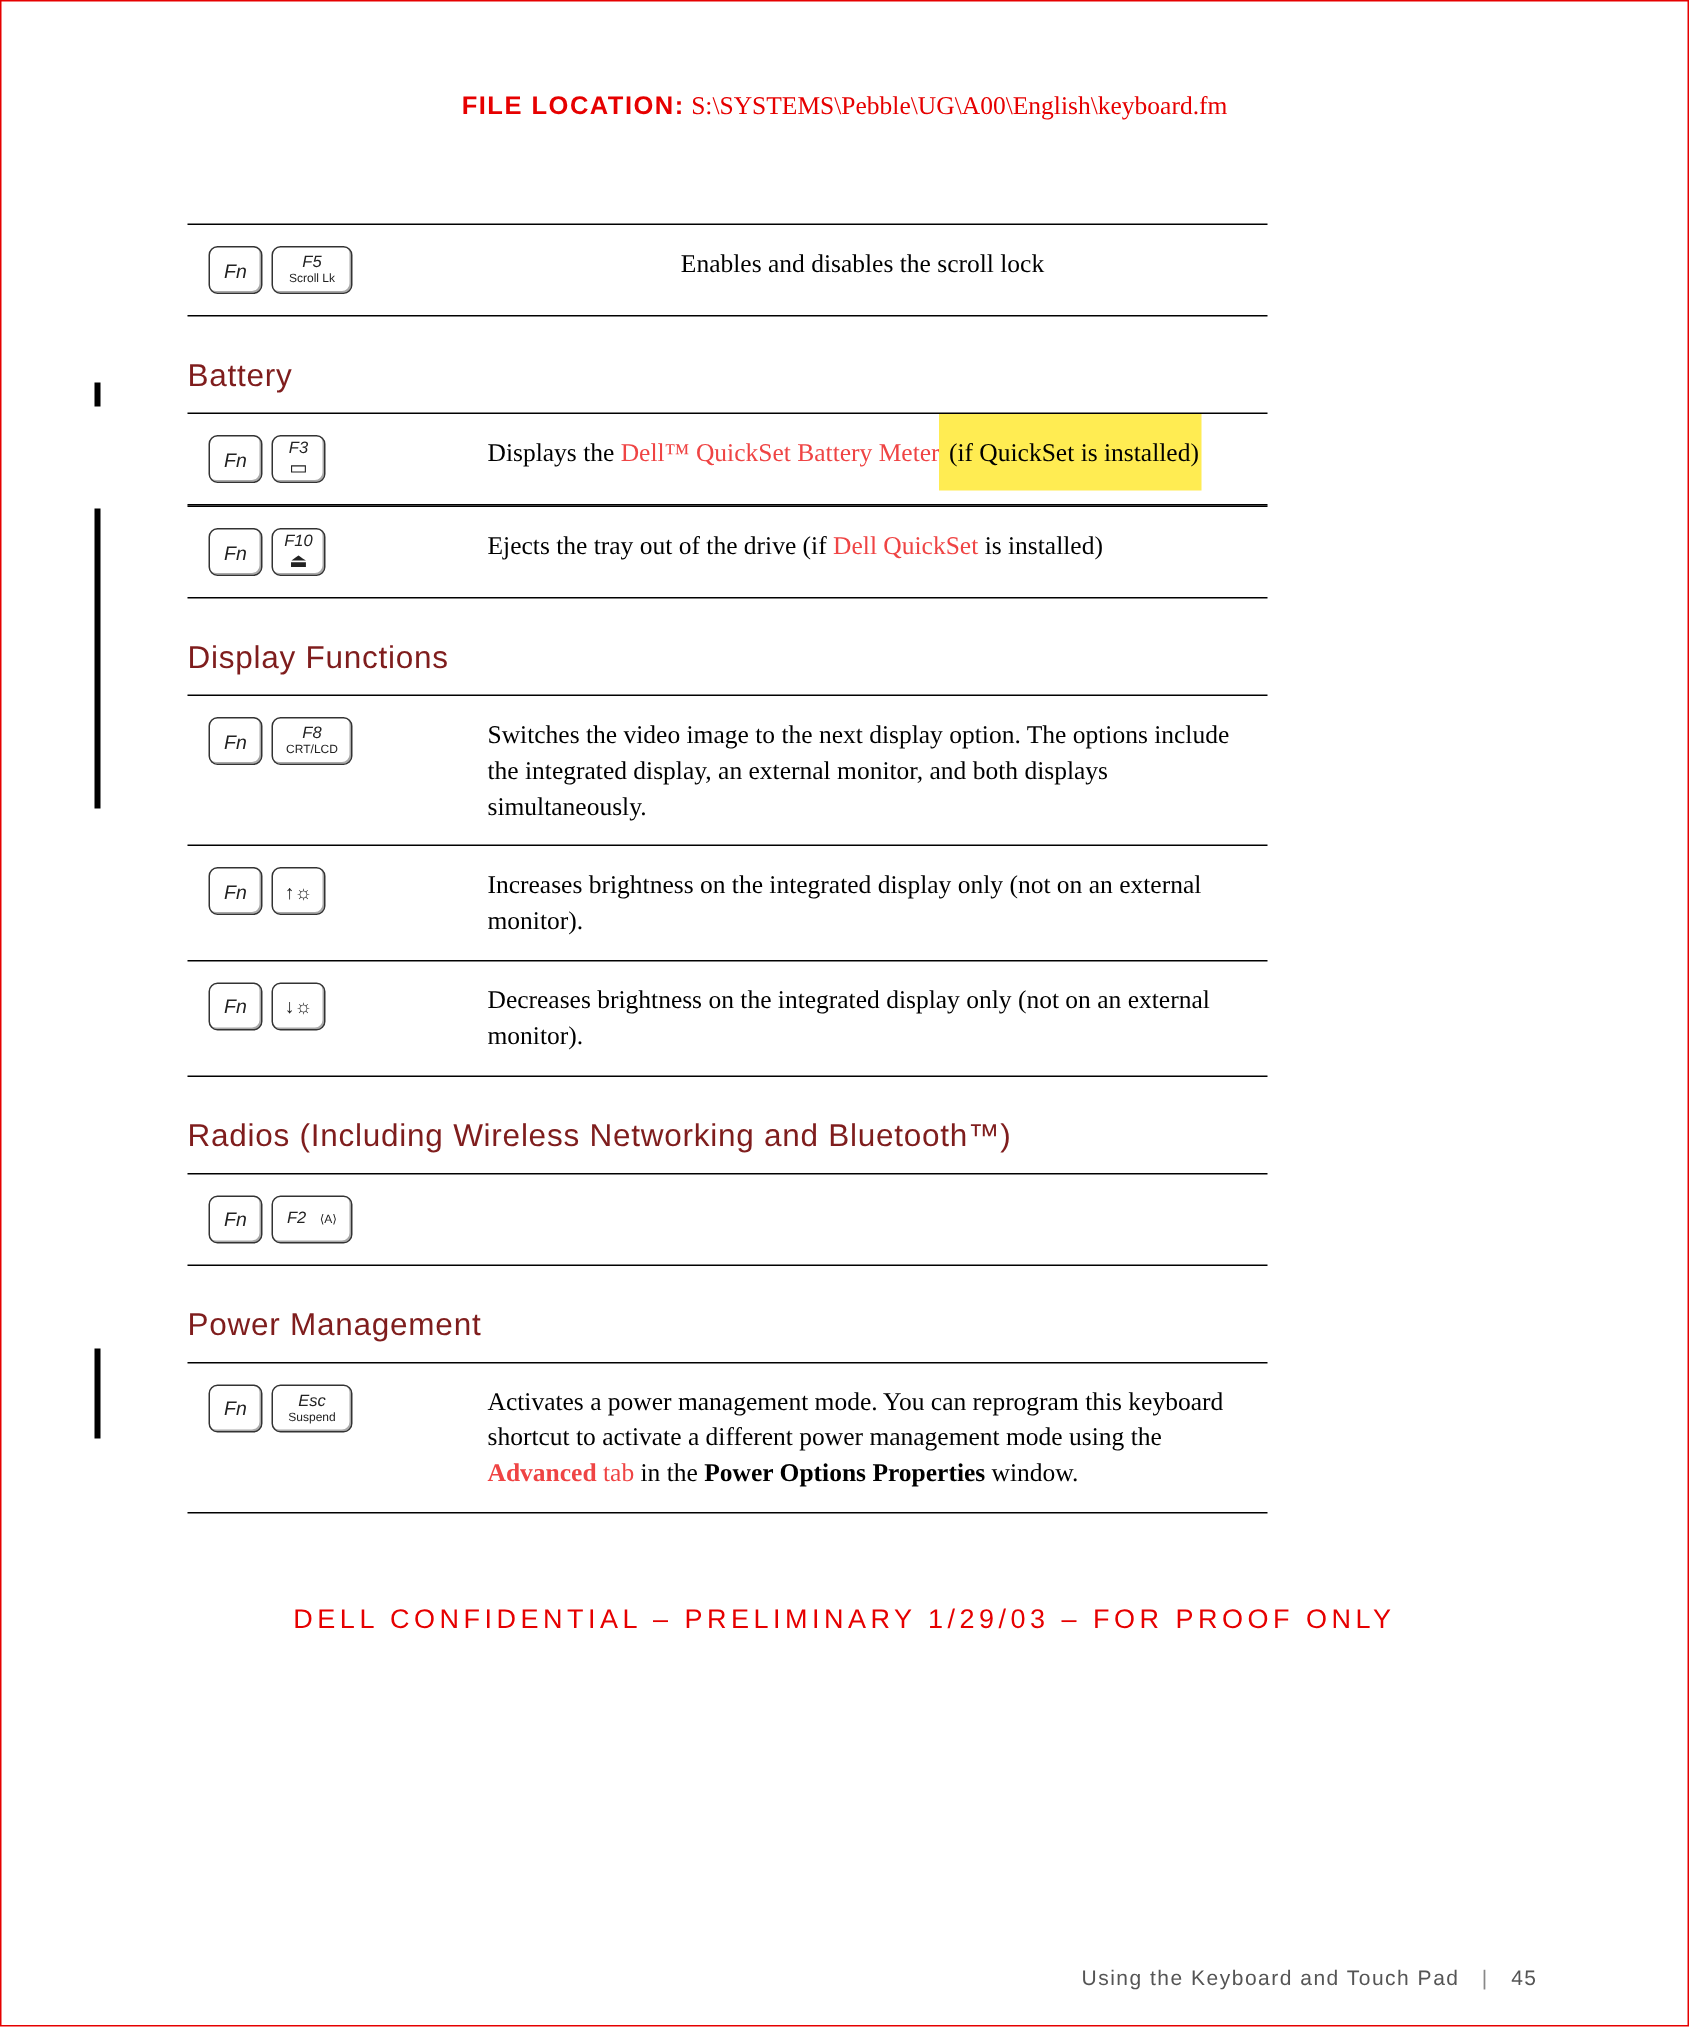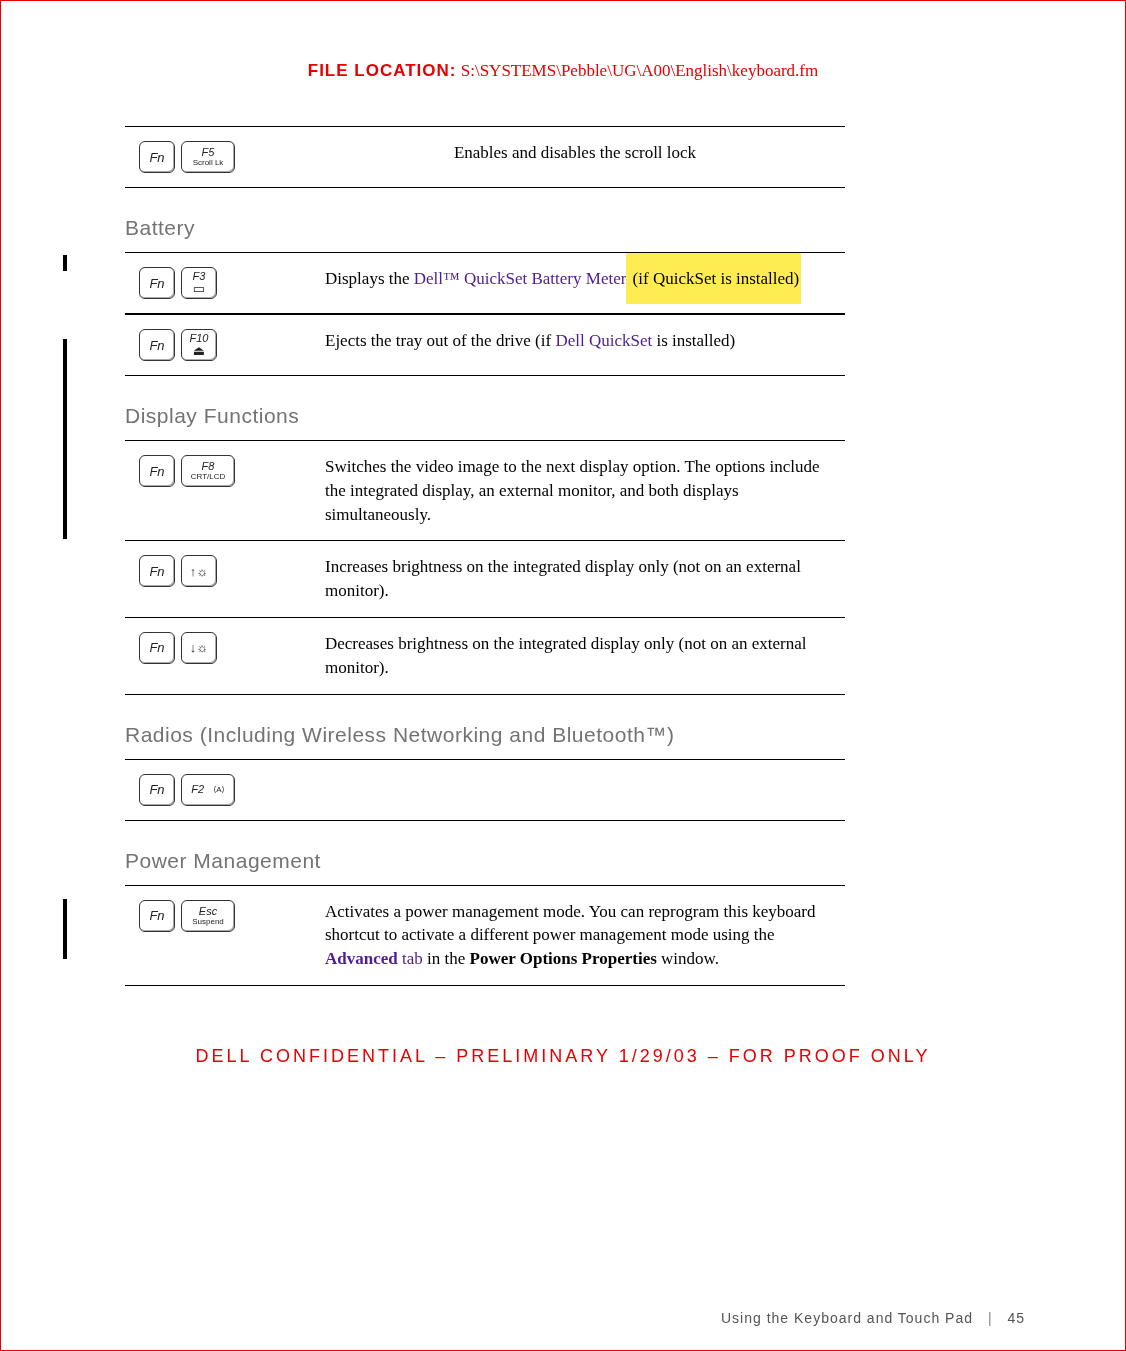--- a/index.html
+++ b/index.html
@@ -9,42 +9,42 @@
       width: 1126px;
       height: 1351px;
       border: 1px solid #e60000;
       position: relative;
     }
     .page {
       padding: 60px 100px 40px 100px;
     }
     .file-location {
       text-align: center;
-      margin-bottom: 45px;
+      margin-bottom: 68px;
       font-size: 17px;
     }
     .file-location-label {
       font-family: Arial, sans-serif;
       color: #e60000;
       font-weight: bold;
       letter-spacing: 1px;
     }
     .file-location-path {
       color: #e60000;
       font-family: Georgia, serif;
     }
     .content {
       max-width: 720px;
       margin-left: 24px;
     }
     .section-heading {
       font-family: Arial, sans-serif;
       font-size: 21px;
       font-weight: normal;
-      color: #737373;
+      color: #7f1d1d;
       margin: 28px 0 12px 0;
       letter-spacing: 0.5px;
     }
     .section-heading.highlight {
       background: #ffec52;
       display: inline-block;
       padding: 0 4px;
     }
     .row {
       display: flex;
@@ -81,21 +81,21 @@
       min-width: 36px;
       height: 32px;
       padding: 0 5px;
       box-shadow: inset -1px -1px 0 #aaa, inset 1px 1px 0 #fff;
       line-height: 1;
     }
     .keycap.wide { min-width: 54px; }
     .keycap .top { font-size: 11px; font-style: italic; }
     .keycap .bot { font-size: 8px; font-style: normal; margin-top: 1px; }
     .keycap .icon { font-size: 13px; font-style: normal; }
-    .link { color: #4c1d95; }
+    .link { color: #ef4444; }
     .bold { font-weight: bold; }
     .hl { background: #ffec52; padding: 16px 2px; }
     .changebar {
       position: absolute;
       left: 62px;
       width: 4px;
       background: #000;
     }
     .confidential {
       text-align: center;

